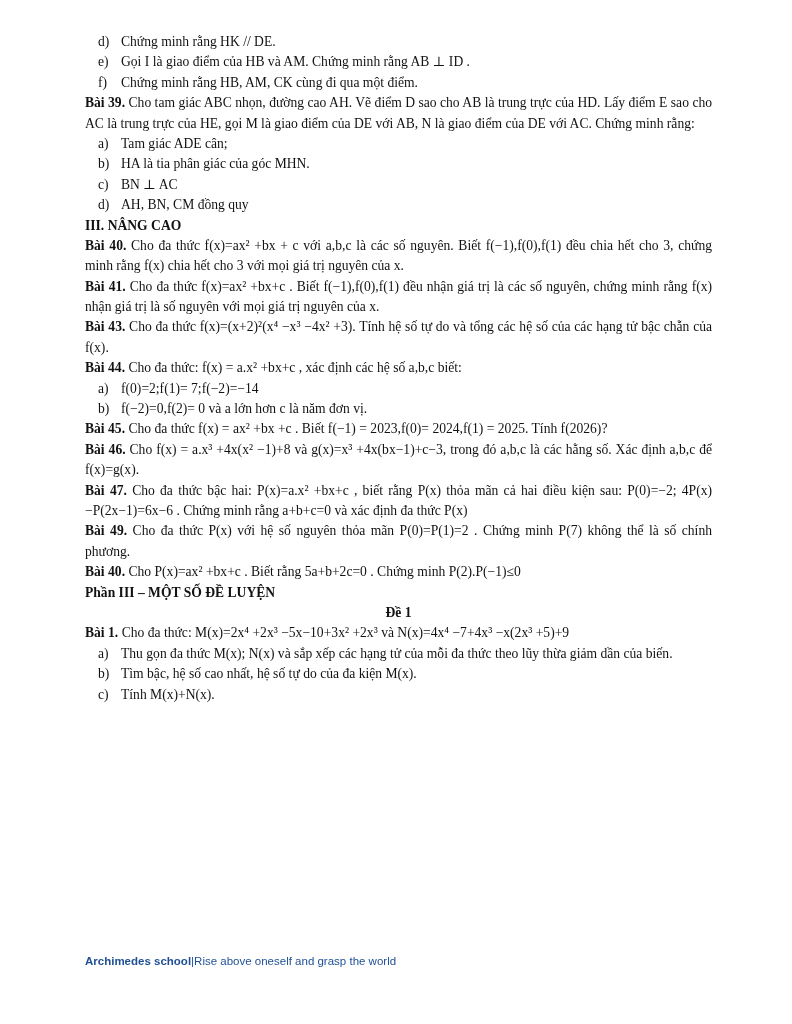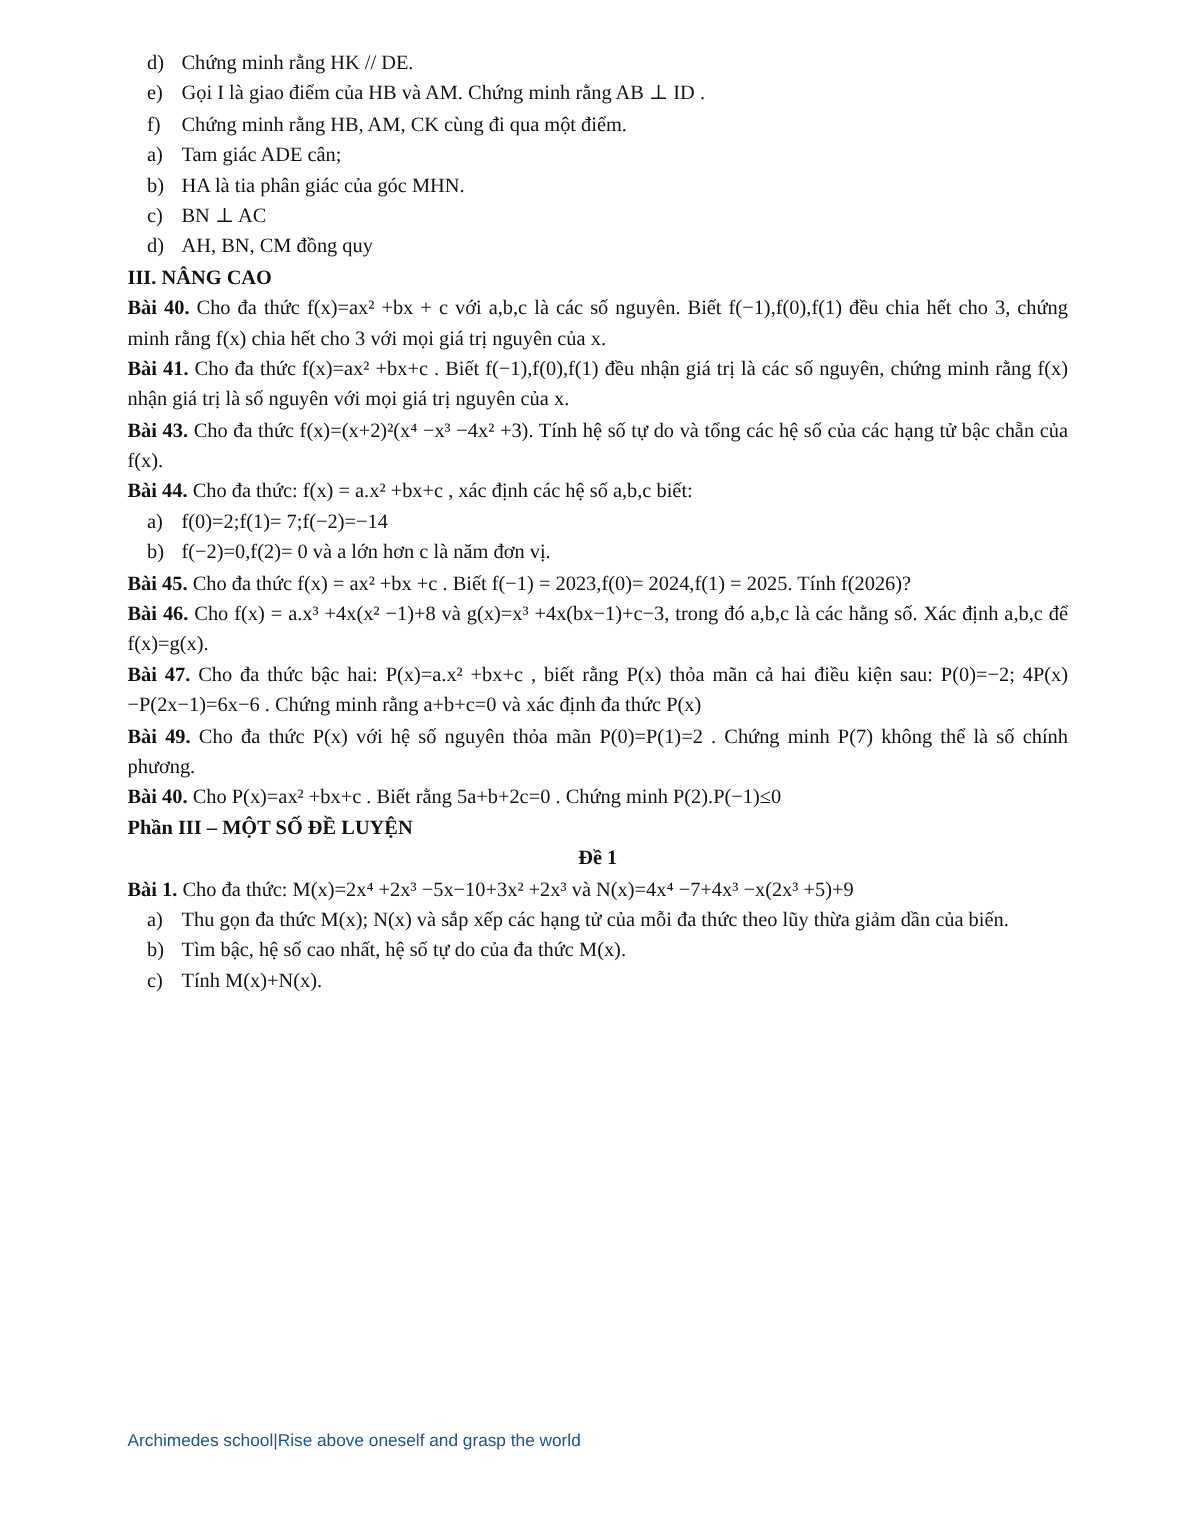--- a/index.html
+++ b/index.html
@@ -47,39 +47,40 @@
     margin: 3px 0;
   }
   .footer {
     position: absolute;
     left: 85px;
     bottom: 54px;
     font-family: "Liberation Sans", "DejaVu Sans", sans-serif;
     font-size: 11.5px;
     color: #1F5096;
   }
-  .footer .brand { font-weight: 400; margin-top: 22px; }
+  .footer .brand { font-weight: 700; margin-top: 22px; }
 </style>
 </head>
 <body>
 
 <div class="page">
   <div class="content" id="doc-content">
       <div class="item">
         <span class="letter">d)</span>
         <span class="text">Chứng minh rằng HK // DE.</span>
       </div>
       <div class="item">
         <span class="letter">e)</span>
         <span class="text">Gọi I là giao điểm của HB và AM. Chứng minh rằng  AB ⊥ ID .</span>
       </div>
       <div class="item">
         <span class="letter">f)</span>
         <span class="text">Chứng minh rằng HB, AM, CK cùng đi qua một điểm.</span>
       </div>
+      <p class="exercise"><b class="label">Bài 39.</b> <span>Cho tam giác ABC nhọn, đường cao AH. Vẽ điểm D sao cho AB là trung trực của HD. Lấy điểm E sao cho AC là trung trực của HE, gọi M là giao điểm của DE với AB, N là giao điểm của DE với AC. Chứng minh rằng:</span></p>
       <div class="item">
         <span class="letter">a)</span>
         <span class="text">Tam giác ADE cân;</span>
       </div>
       <div class="item">
         <span class="letter">b)</span>
         <span class="text">HA là tia phân giác của góc MHN.</span>
       </div>
       <div class="item">
         <span class="letter">c)</span>
@@ -109,21 +110,21 @@
       <p class="exercise"><b class="label">Bài 40.</b> <span>Cho P(x)=ax² +bx+c . Biết rằng 5a+b+2c=0 . Chứng minh P(2).P(−1)≤0</span></p>
       <p class="heading">Phần III – MỘT SỐ ĐỀ LUYỆN</p>
       <p class="center">Đề 1</p>
       <p class="exercise"><b class="label">Bài 1.</b> <span>Cho đa thức: M(x)=2x⁴ +2x³ −5x−10+3x² +2x³ và N(x)=4x⁴ −7+4x³ −x(2x³ +5)+9</span></p>
       <div class="item">
         <span class="letter">a)</span>
         <span class="text">Thu gọn đa thức M(x); N(x) và sắp xếp các hạng tử của mỗi đa thức theo lũy thừa giảm dần của biến.</span>
       </div>
       <div class="item">
         <span class="letter">b)</span>
-        <span class="text">Tìm bậc, hệ số cao nhất, hệ số tự do của đa thức M(x).</span>
+        <span class="text">Tìm bậc, hệ số cao nhất, hệ số tự do của đa kiện M(x).</span>
       </div>
       <div class="item">
         <span class="letter">c)</span>
         <span class="text">Tính M(x)+N(x).</span>
       </div>
     </div>
   <div class="footer">
     <span class="brand">Archimedes school</span><span>|Rise above oneself and grasp the world</span>
   </div>
 </div>

